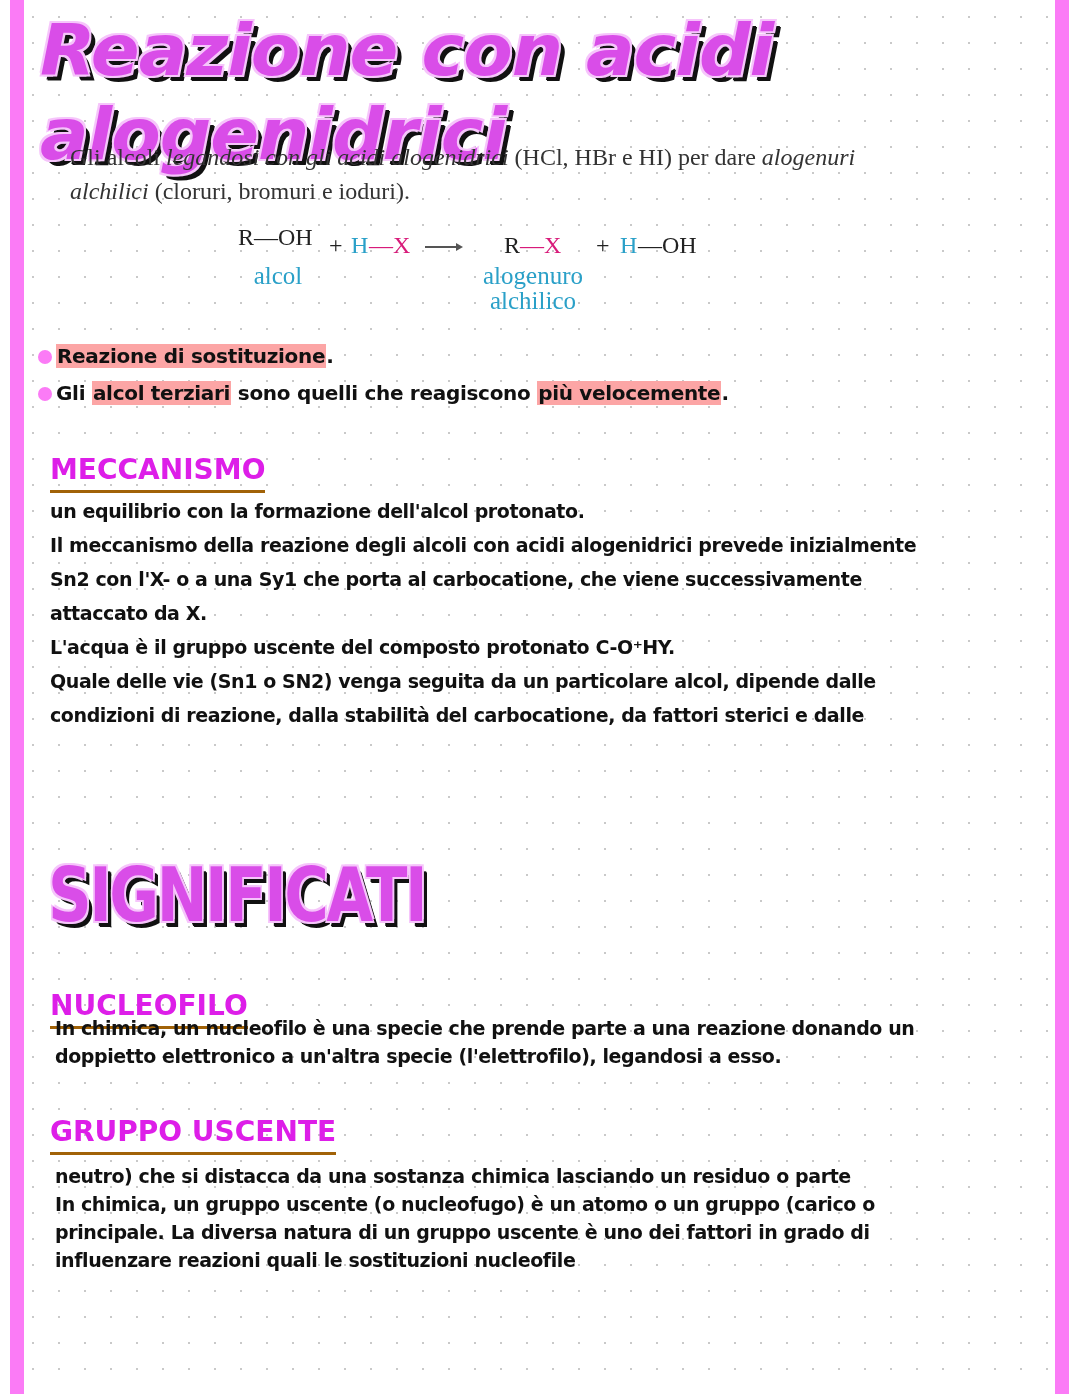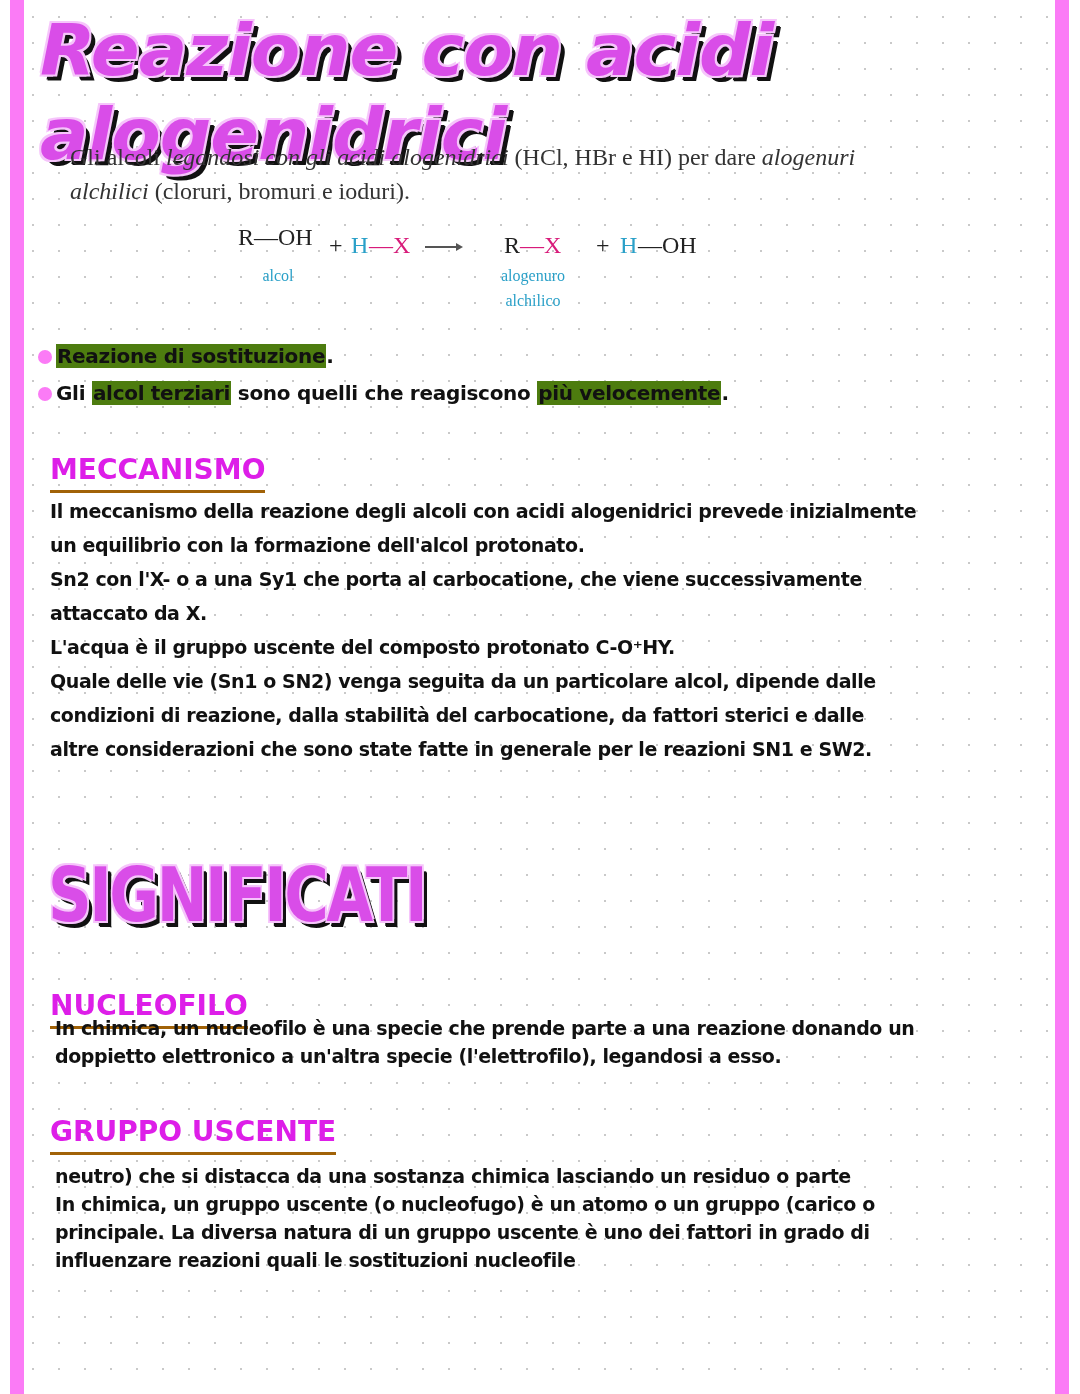--- a/index.html
+++ b/index.html
@@ -15,26 +15,26 @@
           text-shadow: -2px -2px 0 #f6c5fb, 2px -2px 0 #f6c5fb, -2px 2px 0 #f6c5fb, 2px 2px 0 #f6c5fb,
                        5px 5px 0 #111, 6px 6px 0 #111; }
   .title-main { left:40px; top:8px; font-size:72px; font-style:italic; letter-spacing:-1px; }
   .title-sig { left:48px; top:852px; font-size:74px; letter-spacing:-3px; transform:scaleX(0.82); transform-origin:left top; }
   .serif { position:absolute; font-family:"Liberation Serif", serif; font-size:24px; color:#333; line-height:34px; }
   .intro { left:70px; top:140px; width:900px; }
   .intro i { font-style:italic; }
   .eq { position:absolute; font-family:"Liberation Serif", serif; font-size:24px; color:#222; }
   .blue { color:#2aa0c8; }
   .mag { color:#d81b7a; }
-  .eq-label { position:absolute; font-family:"Liberation Serif", serif; font-size:16px; color:#2aa0c8; text-align:center; line-height:25px; }
+  .eq-label { position:absolute; font-family:"Liberation Serif", serif; font-size:25px; color:#2aa0c8; text-align:center; line-height:25px; }
   .arrow { position:absolute; left:425px; top:246px; width:34px; height:2px; background:#555; }
   .arrow::after { content:""; position:absolute; right:-4px; top:-3px; border-left:7px solid #555; border-top:4px solid transparent; border-bottom:4px solid transparent; }
   .hand { position:absolute; font-family:"DejaVu Sans", sans-serif; font-weight:bold; font-size:20px; color:#111; letter-spacing:-0.3px; }
   .bullet { position:absolute; width:14px; height:14px; border-radius:50%; background:#fb7bf6; }
-  .hl { background:#4d7c0f; padding:0 1px; }
+  .hl { background:#fca5a5; padding:0 1px; }
   .section-head { position:absolute; font-family:"DejaVu Sans", sans-serif; font-weight:bold; font-size:28px; color:#dd1ee8; padding-bottom:2px; border-bottom:3px solid #a16207; line-height:36px; }
   .body-text { position:absolute; font-family:"DejaVu Sans", sans-serif; font-weight:bold; font-size:19px; color:#111; letter-spacing:-0.4px; }
   .body-text div { white-space:nowrap; }
 </style>
 </head>
 <body>
 
 <div class="grid"></div>
 <div class="border-left"></div>
 <div class="border-right"></div>
@@ -63,28 +63,27 @@
 </div>
 
 <div class="bullet" style="left:38px;top:350px;"></div>
 <div class="hand" style="left:56px;top:344px;"><span class="hl">Reazione di sostituzione</span><span>.</span></div>
 
 <div class="bullet" style="left:38px;top:387px;"></div>
 <div class="hand" style="left:56px;top:381px;"><span>Gli </span><span class="hl">alcol terziari</span><span> sono quelli che reagiscono </span><span class="hl">più velocemente</span><span>.</span></div>
 
 <div class="section-head" style="left:50px;top:452px;">MECCANISMO</div>
 <div class="body-text" style="left:50px;top:494px;line-height:34px;">
+  <div>un equilibrio con la formazione dell'alcol protonato.</div>
   <div>Il meccanismo della reazione degli alcoli con acidi alogenidrici prevede inizialmente</div>
-  <div>un equilibrio con la formazione dell'alcol protonato.</div>
   <div>Sn2 con l'X- o a una Sy1 che porta al carbocatione, che viene successivamente</div>
   <div>attaccato da X.</div>
   <div>L'acqua è il gruppo uscente del composto protonato C-O⁺HY.</div>
   <div>Quale delle vie (Sn1 o SN2) venga seguita da un particolare alcol, dipende dalle</div>
   <div>condizioni di reazione, dalla stabilità del carbocatione, da fattori sterici e dalle</div>
-  <div>altre considerazioni che sono state fatte in generale per le reazioni SN1 e SW2.</div>
 </div>
 
 <div class="fancy-title title-sig">SIGNIFICATI</div>
 
 <div class="section-head" style="left:50px;top:964px;margin-top:24px;">NUCLEOFILO</div>
 <div class="body-text" style="left:55px;top:1014px;line-height:28px;">
   <div>In chimica, un nucleofilo è una specie che prende parte a una reazione donando un</div>
   <div>doppietto elettronico a un'altra specie (l'elettrofilo), legandosi a esso.</div>
 </div>
 

